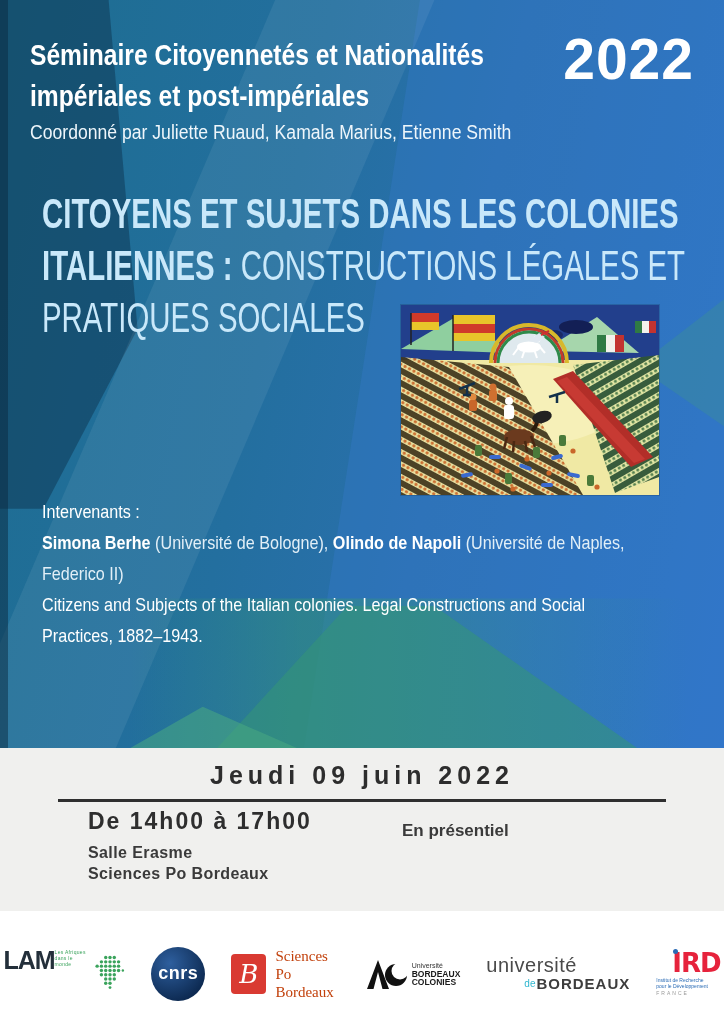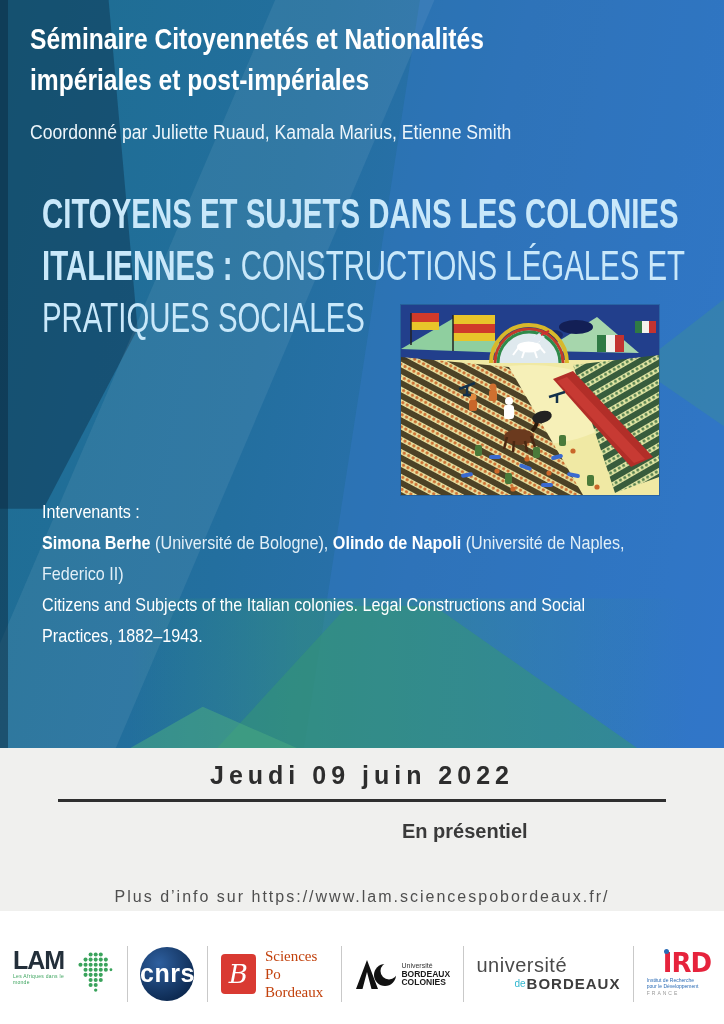--- a/index.html
+++ b/index.html
@@ -21,21 +21,21 @@
     clip-path:polygon(100% 40%,100% 57%,88% 49%);}
   .ov-green-band{background:linear-gradient(90deg,rgba(52,148,120,0) 18%,rgba(52,148,120,.5) 42%,rgba(52,140,150,.3) 72%,rgba(52,140,150,0) 95%);
     clip-path:polygon(0 80%,100% 80%,100% 100%,0 100%);}
   .ov-green-tri{background:rgba(72,170,130,.55);
     clip-path:polygon(28% 94.5%,41% 100%,18% 100%);}
   .ov-green-tri2{background:rgba(52,150,118,.55);
     clip-path:polygon(48% 81%,30% 100%,88% 100%,60% 81%);}
   .ov-edge{background:rgba(10,42,64,.5);clip-path:polygon(0 0,1.1% 0,1.1% 100%,0 100%);}
 
   
-  .series{position:absolute;left:30px;top:18px;color:#fff;}
+  .series{position:absolute;left:30px;top:34px;color:#fff;}
   .series-line{font-size:30px;line-height:41px;font-weight:700;white-space:nowrap;
     transform:scaleX(.82);transform-origin:0 0;}
   .coord{position:absolute;left:30px;top:121px;color:#eef6fb;font-size:20px;
     white-space:nowrap;transform:scaleX(.88);transform-origin:0 0;}
   .year{position:absolute;right:30px;top:26px;color:#fff;font-size:57px;font-weight:700;
     letter-spacing:1px;}
 
   
   .main-title{position:absolute;left:42px;top:188px;color:#c9e8fa;}
   .t-line{font-size:42px;line-height:52px;white-space:nowrap;
@@ -57,38 +57,38 @@
 
   
   .section-gray{position:absolute;left:0;top:748px;width:724px;height:163px;background:#f0f0ee;}
   .date-title{margin-top:13px;text-align:center;font-size:25px;font-weight:700;
     letter-spacing:5px;color:#2d2d2d;}
   .rule{width:608px;margin:9px auto 0;border-top:3px solid #2f2f2f;height:0;}
   .time-col{position:absolute;left:88px;top:60px;color:#2e2e2e;}
   .time{font-size:23px;font-weight:700;letter-spacing:2px;}
   .room{font-size:16px;font-weight:700;margin-top:9px;letter-spacing:.4px;color:#3a3a3a;}
   .venue{font-size:16px;font-weight:700;margin-top:3px;letter-spacing:.4px;color:#3a3a3a;}
-  .mode-col{position:absolute;left:402px;top:68px;font-size:20px;font-weight:700;
+  .mode-col{position:absolute;left:402px;top:68px;font-size:17px;font-weight:700;
     color:#3a3a3a;line-height:30px;}
   .info{position:absolute;left:0;right:0;top:140px;text-align:center;font-size:16px;
     letter-spacing:2px;color:#4f4f4f;cursor:pointer;}
 
   
   .section-logos{position:absolute;left:0;top:923px;width:724px;height:101px;background:#fff;
     display:flex;align-items:center;justify-content:center;}
   .logo{display:flex;align-items:center;padding:0 13px;}
   .logo-div{width:1px;height:56px;background:#c9c9c9;}
   
   .lam-text{font-size:25px;font-weight:700;color:#232f3a;letter-spacing:-1px;line-height:24px;}
   .lam-tag{font-size:5px;color:#3aa35c;letter-spacing:.3px;margin-top:1px;}
-  .lam-left{display:flex;flex-direction:column;justify-content:flex-start;height:52px;}
+  .lam-left{display:flex;flex-direction:row;justify-content:center;height:52px;}
   
   .cnrs-circle{width:54px;height:54px;border-radius:50%;
     background:radial-gradient(circle at 35% 30%,#2e5f9e,#0d2a52 75%);
-    display:flex;align-items:center;justify-content:center;color:#fff;font-size:25px;
+    display:flex;align-items:center;justify-content:center;color:#fff;font-size:18px;
     font-weight:700;letter-spacing:.5px;}
   
   .scpo{display:flex;align-items:center;gap:9px;}
   .scpo-sq{width:40px;height:40px;background:#d93a32;border-radius:4px;display:flex;
     align-items:center;justify-content:center;color:#fff;font-family:"DejaVu Serif",serif;
     font-style:italic;font-size:26px;}
   .scpo-txt{font-family:"Liberation Serif",serif;font-size:15px;color:#c2410c;line-height:18px;}
   
   .ubm{display:flex;align-items:center;gap:5px;}
   .ubm-txt{font-size:7px;color:#333;line-height:8px;}
@@ -120,20 +120,21 @@
     <div class="ov ov-green-band"></div>
     <div class="ov ov-green-tri2"></div>
     <div class="ov ov-green-tri"></div>
     <div class="ov ov-edge"></div>
   </div>
 
   <div class="series">
     <div class="series-line">Séminaire Citoyennetés et Nationalités</div>
     <div class="series-line">impériales et post-impériales</div>
   </div>
+  <div class="year">2022</div>
   <div class="coord">Coordonné par Juliette Ruaud, Kamala Marius, Etienne Smith</div>
 
   <div class="main-title">
     <div class="t-line">
       <span class="tb">CITOYENS ET SUJETS DANS LES COLONIES</span>
     </div>
     <div class="t-line">
       <span class="tb">ITALIENNES :</span>
       <span class="tl">CONSTRUCTIONS LÉGALES ET</span>
     </div>
@@ -243,24 +244,28 @@
     </div>
     <div class="body-line lt">Federico II)</div>
     <div class="body-line">Citizens and Subjects of the Italian colonies. Legal Constructions and Social</div>
     <div class="body-line">Practices, 1882–1943.</div>
   </div>
 
 
   <div class="section-gray">
     <div class="date-title">Jeudi 09 juin 2022</div>
     <div class="rule"></div>
+    <div class="time-col">
+      <div class="time">De 14h00 à 17h00</div>
+      <div class="room">Salle Erasme</div>
+      <div class="venue">Sciences Po Bordeaux</div>
+    </div>
     <div class="mode-col">
       <div>En présentiel</div>
     </div>
-    <div class="info">Plus d’info sur https://www.lam.sciencespobordeaux.fr/</div>
   </div>
 
   <div class="section-logos">
 
     <div class="logo">
       <div class="lam-left">
         <div class="lam-text">LAM</div>
         <div class="lam-tag">Les Afriques dans le monde</div>
       </div>
       <svg width="50" height="54" viewBox="0 0 50 54">

